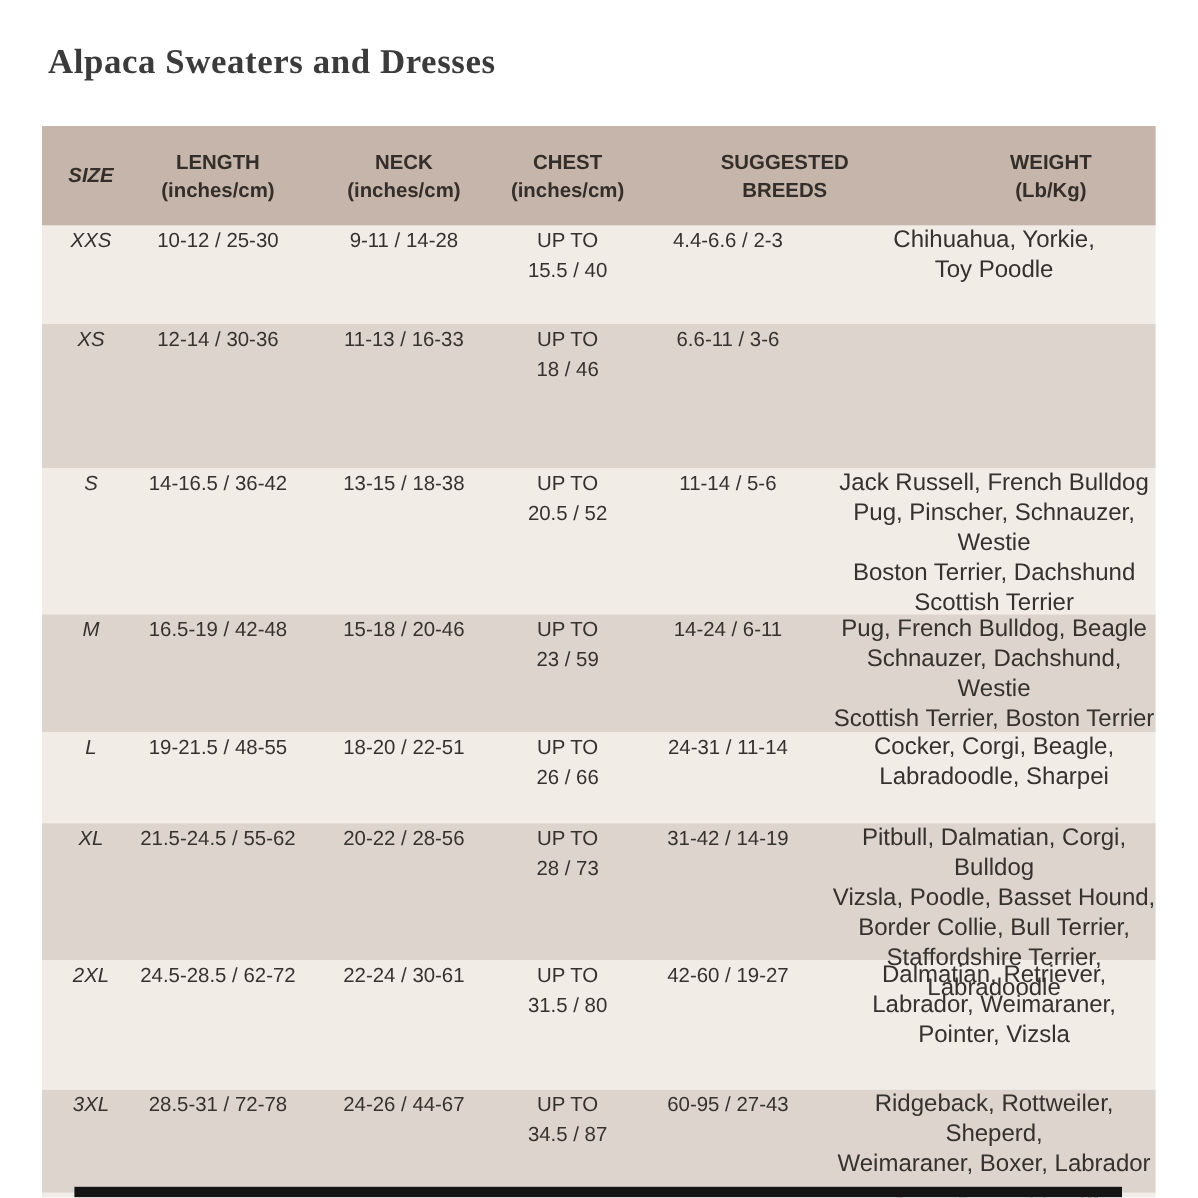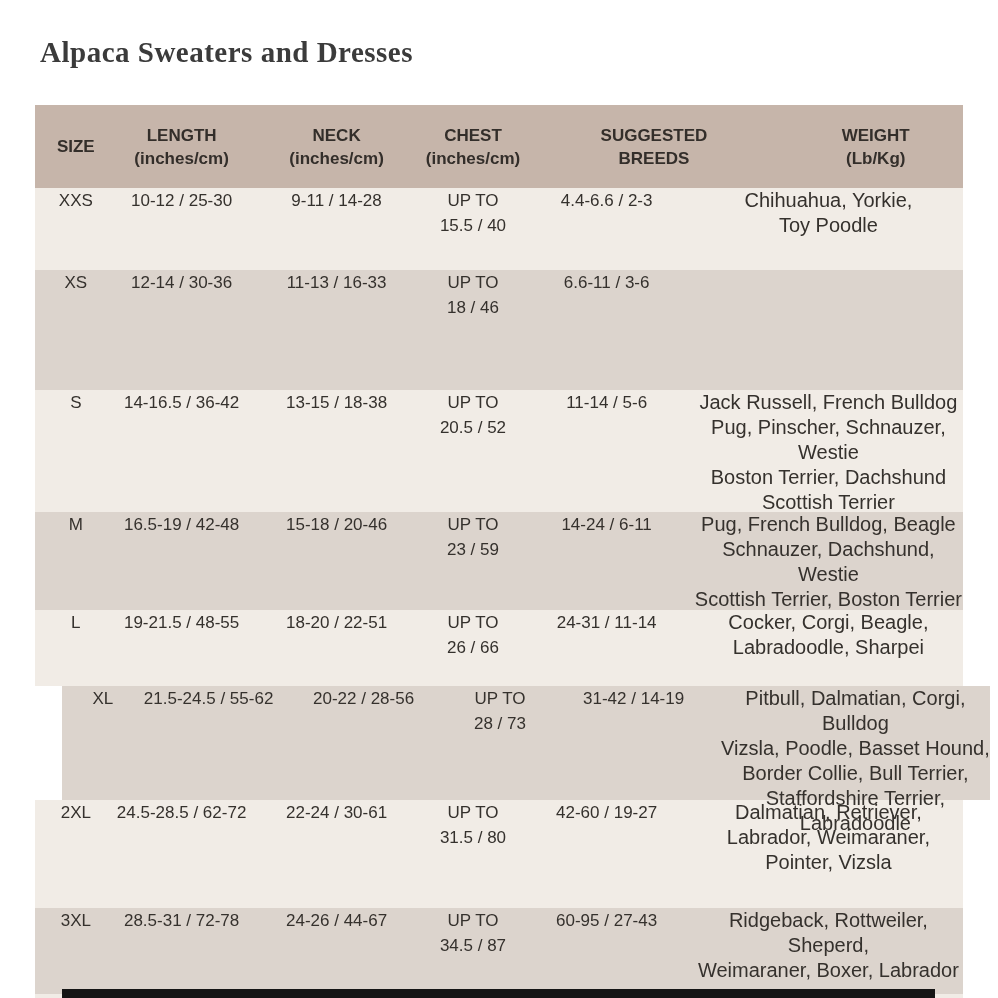--- a/index.html
+++ b/index.html
@@ -11,39 +11,39 @@
     position:absolute;left:40px;top:36px;
     font-family:"Liberation Serif",serif;font-size:29px;font-weight:700;
     color:#3b3b3b;letter-spacing:.5px;
   }
   .table{position:absolute;left:35px;top:105px;width:928px;}
   .trow{display:flex;width:100%;}
   .cell{
     box-sizing:border-box;text-align:center;white-space:pre-line;
     font-size:17px;line-height:25px;color:#35312d;
   }
-  .c-size{width:8.8%;}
+  .c-size{width:8.8%;font-style:italic;}
   .c-length{width:14%;}
   .c-neck{width:19.4%;}
   .c-chest{width:10%;}
   .c-weight{width:18.8%;}
   .c-breeds{width:29%;font-size:20px;}
   .thead{height:83px;background:var(--header_bg,#c6b5aa);}
   .thead .cell{
     display:flex;align-items:center;justify-content:center;
     padding-top:0;font-weight:700;font-size:17px;line-height:23px;color:#332e2a;
   }
   .tbody .trow:nth-child(odd){background:var(--row_light,#f1ece6);}
   .tbody .trow:nth-child(even){background:var(--row_shade,#dcd4cd);}
   .tbody .trow:nth-child(1){height:82px;}
   .tbody .trow:nth-child(2){height:120px;}
   .tbody .trow:nth-child(3){height:122px;}
   .tbody .trow:nth-child(4){height:98px;}
   .tbody .trow:nth-child(5){height:76px;}
-  .tbody .trow:nth-child(6){height:114px;margin-left:27px;}
+  .tbody .trow:nth-child(6){height:114px;}
   .tbody .trow:nth-child(7){height:108px;}
   .tbody .trow:nth-child(8){height:86px;}
   .tbody .trow:nth-child(9){height:60px;}
   .bottom-bar{
     position:absolute;left:62px;bottom:0;width:873px;height:9px;
     background:var(--bottom_bar,#151515);
   }
 </style>
 </head>
 <body>

